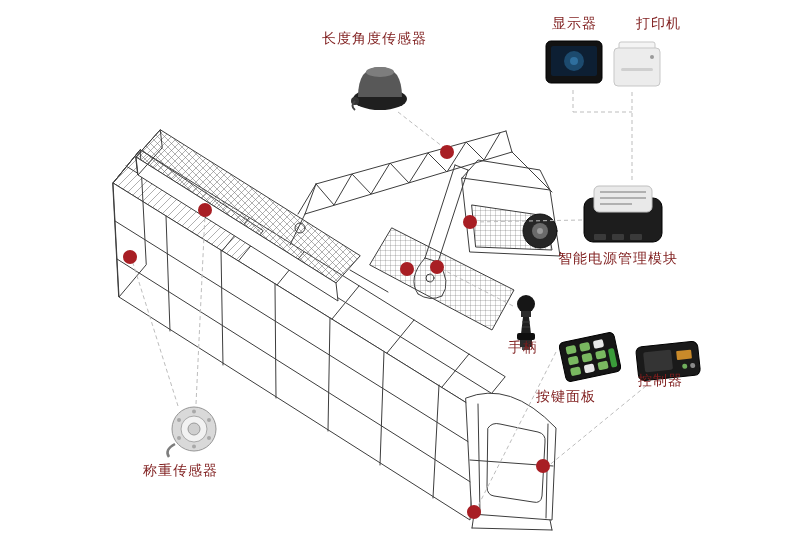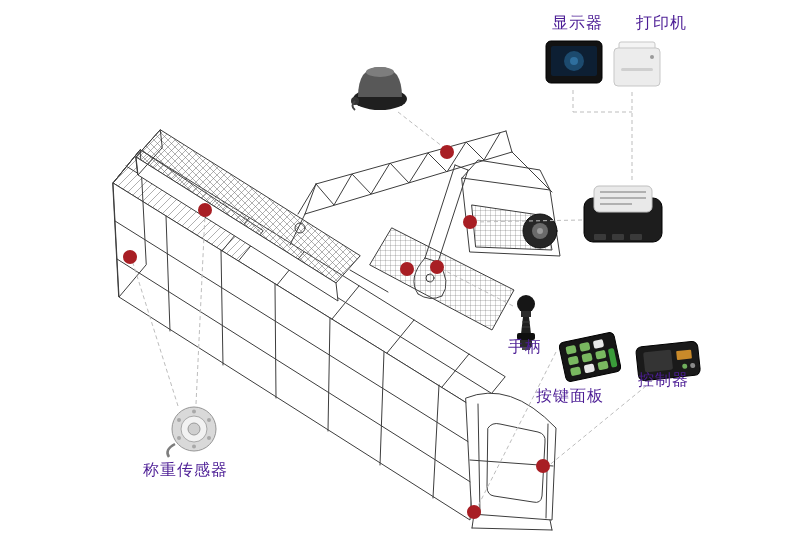--- a/index.html
+++ b/index.html
@@ -1,22 +1,22 @@
 <!DOCTYPE html>
 <html><head>
 <meta charset="utf-8">
 <style>
   * { margin:0; padding:0; box-sizing:border-box; }
   html,body { width:800px; height:540px; background:#ffffff; overflow:hidden;
     font-family:"DejaVu Sans","Liberation Sans",sans-serif; }
   .stage { position:relative; width:800px; height:540px; background:#ffffff; }
   .layer { position:absolute; left:0; top:0; width:800px; height:540px; }
   .comp  { position:absolute; }
-  .label { position:absolute; font-size:16px; color:#4c1d95; white-space:nowrap;
-           letter-spacing:1px; line-height:1.2;font-family:Liberation Mono, monospace; }
+  .label { position:absolute; font-size:14px; color:#7f1d1d; white-space:nowrap;
+           letter-spacing:1px; line-height:1.2; }
 </style>
 </head>
 <body>
 
 <div class="stage">
 
   <svg class="layer" viewBox="0 0 800 540">
     <defs>
       <pattern id="hatch" patternUnits="userSpaceOnUse" width="8" height="8">
         <path d="M0,8 L8,0" stroke="#7a7a7a" stroke-width="0.6"></path>
@@ -184,20 +184,22 @@
           <circle cx="47" cy="18" r="2"></circle>
           <circle cx="47" cy="36" r="2"></circle>
         <circle cx="32" cy="44.5" r="2"></circle>
           <circle cx="17" cy="36" r="2"></circle>
           <circle cx="17" cy="18" r="2"></circle>
       </g>
       <path d="M13,42 Q2,48 7,55" stroke="#7d7d7d" stroke-width="2.5" fill="none"></path>
     </svg>
   </figure>
 
+  <div class="label" style="left:322px;top:30px">长度角度传感器</div>
   <div class="label" style="left:552px;top:15px">显示器</div>
   <div class="label" style="left:636px;top:15px">打印机</div>
+  <div class="label" style="left:558px;top:250px">智能电源管理模块</div>
   <div class="label" style="left:508px;top:339px">手柄</div>
   <div class="label" style="left:536px;top:388px">按键面板</div>
   <div class="label" style="left:638px;top:372px">控制器</div>
   <div class="label" style="left:143px;top:462px">称重传感器</div>
 
 </div>
 
 </body></html>

